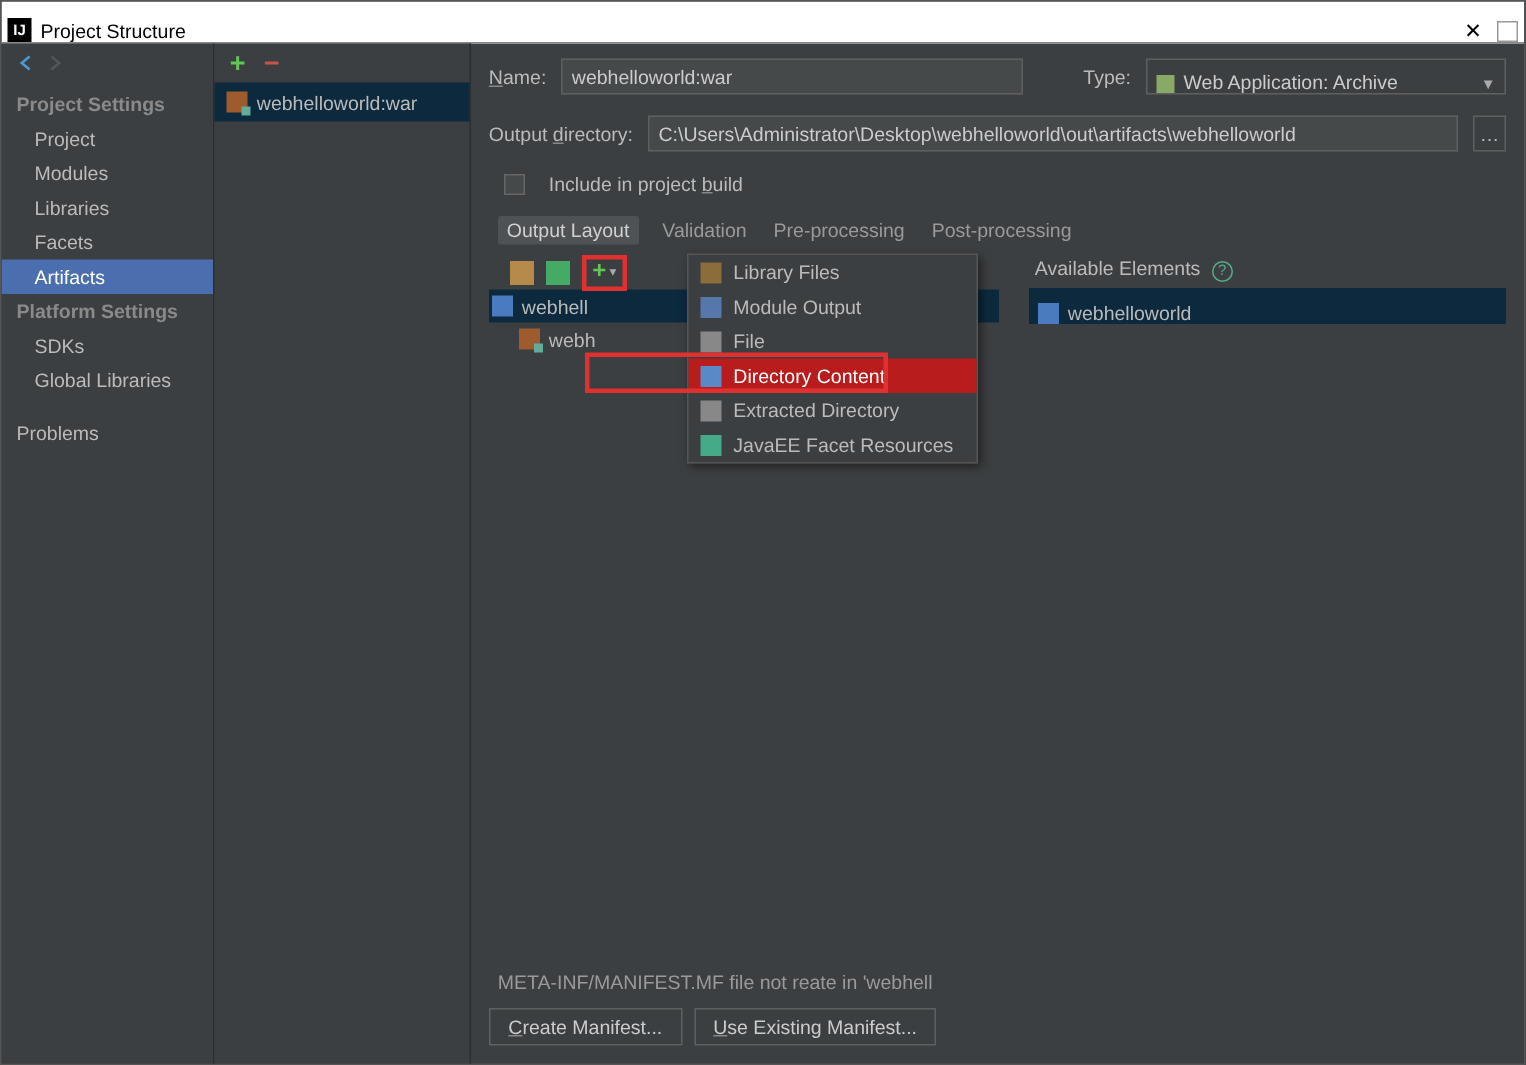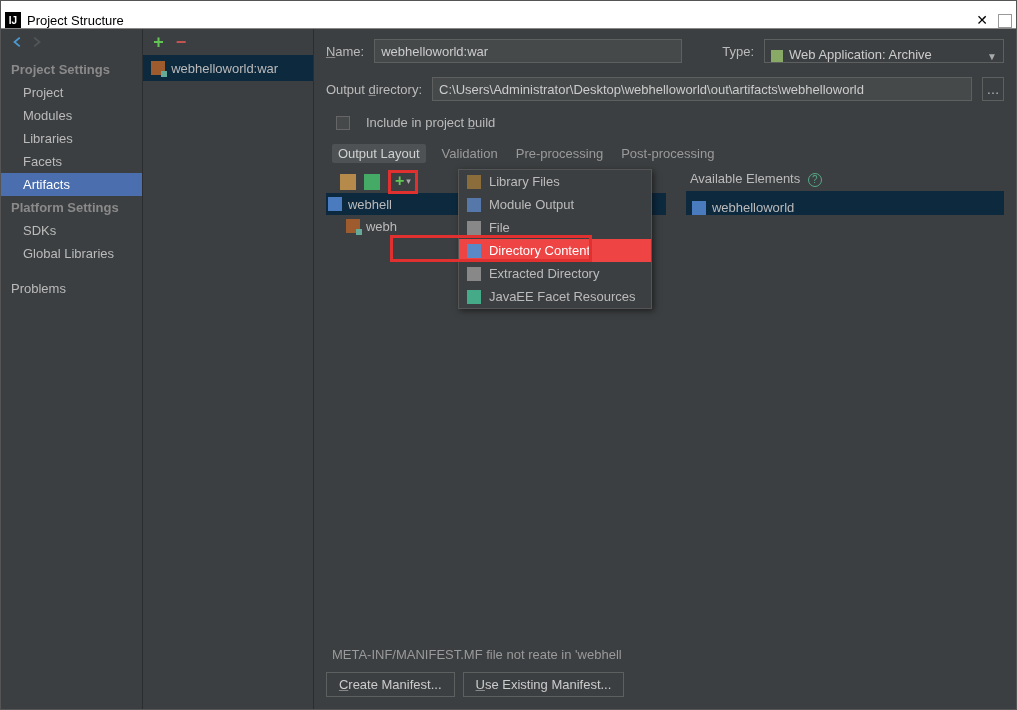--- a/index.html
+++ b/index.html
@@ -57,21 +57,21 @@
 .tree-node { display:flex; align-items:center; height:22px; padding-left:2px; }
 .tree-node .ticon { width:14px; height:14px; display:inline-block; margin-right:6px; }
 .tree-node.sel { background:#0d293e; }
 .ic-archive { background:#4a7bbf; }
 .ic-mod { background:#9d5b2e; position:relative; }
 .ic-mod::after{content:"";position:absolute;right:-2px;bottom:-2px;width:6px;height:6px;background:#6a9;}
 
 .popup { position:absolute; left:64px; top:0; width:194px; background:#3c3f41; border:1px solid #555; box-shadow:2px 2px 6px rgba(0,0,0,.5); }
 .popup .pitem { display:flex; align-items:center; height:23px; padding:0 8px; color:#bbb; cursor:pointer; }
 .popup .pitem .picon{ width:14px; height:14px; margin-right:8px; display:inline-block; }
-.popup .pitem.hl { background:#ef4444; color:#fff; }
+.popup .pitem.hl { background:#b91c1c; color:#fff; }
 .pi-lib{background:#8a6d3b;} .pi-mod{background:#5577aa;} .pi-file{background:#888;} .pi-dir{background:#5a89c7;} .pi-ext{background:#888;} .pi-jee{background:#44aa88;}
 
 .avail { flex:1; }
 .avail-h { padding:0 4px 4px; color:#bbb; }
 .avail-h .q { display:inline-block; width:14px; height:14px; border:1px solid #5a8; color:#5a8; border-radius:50%; text-align:center; font-size:10px; line-height:12px; margin-left:4px; cursor:pointer; }
 .avail-item { height:24px; display:flex; align-items:flex-end; background:#0d293e; padding:0 6px; }
 .avail-item .aicon2 { width:14px; height:14px; background:#4a7bbf; margin-right:6px; display:inline-block; }
 
 .footer-area { position:absolute; bottom:14px; left:12px; }
 .footer-text { color:#9a9a9a; margin-bottom:10px; margin-left:6px; }

